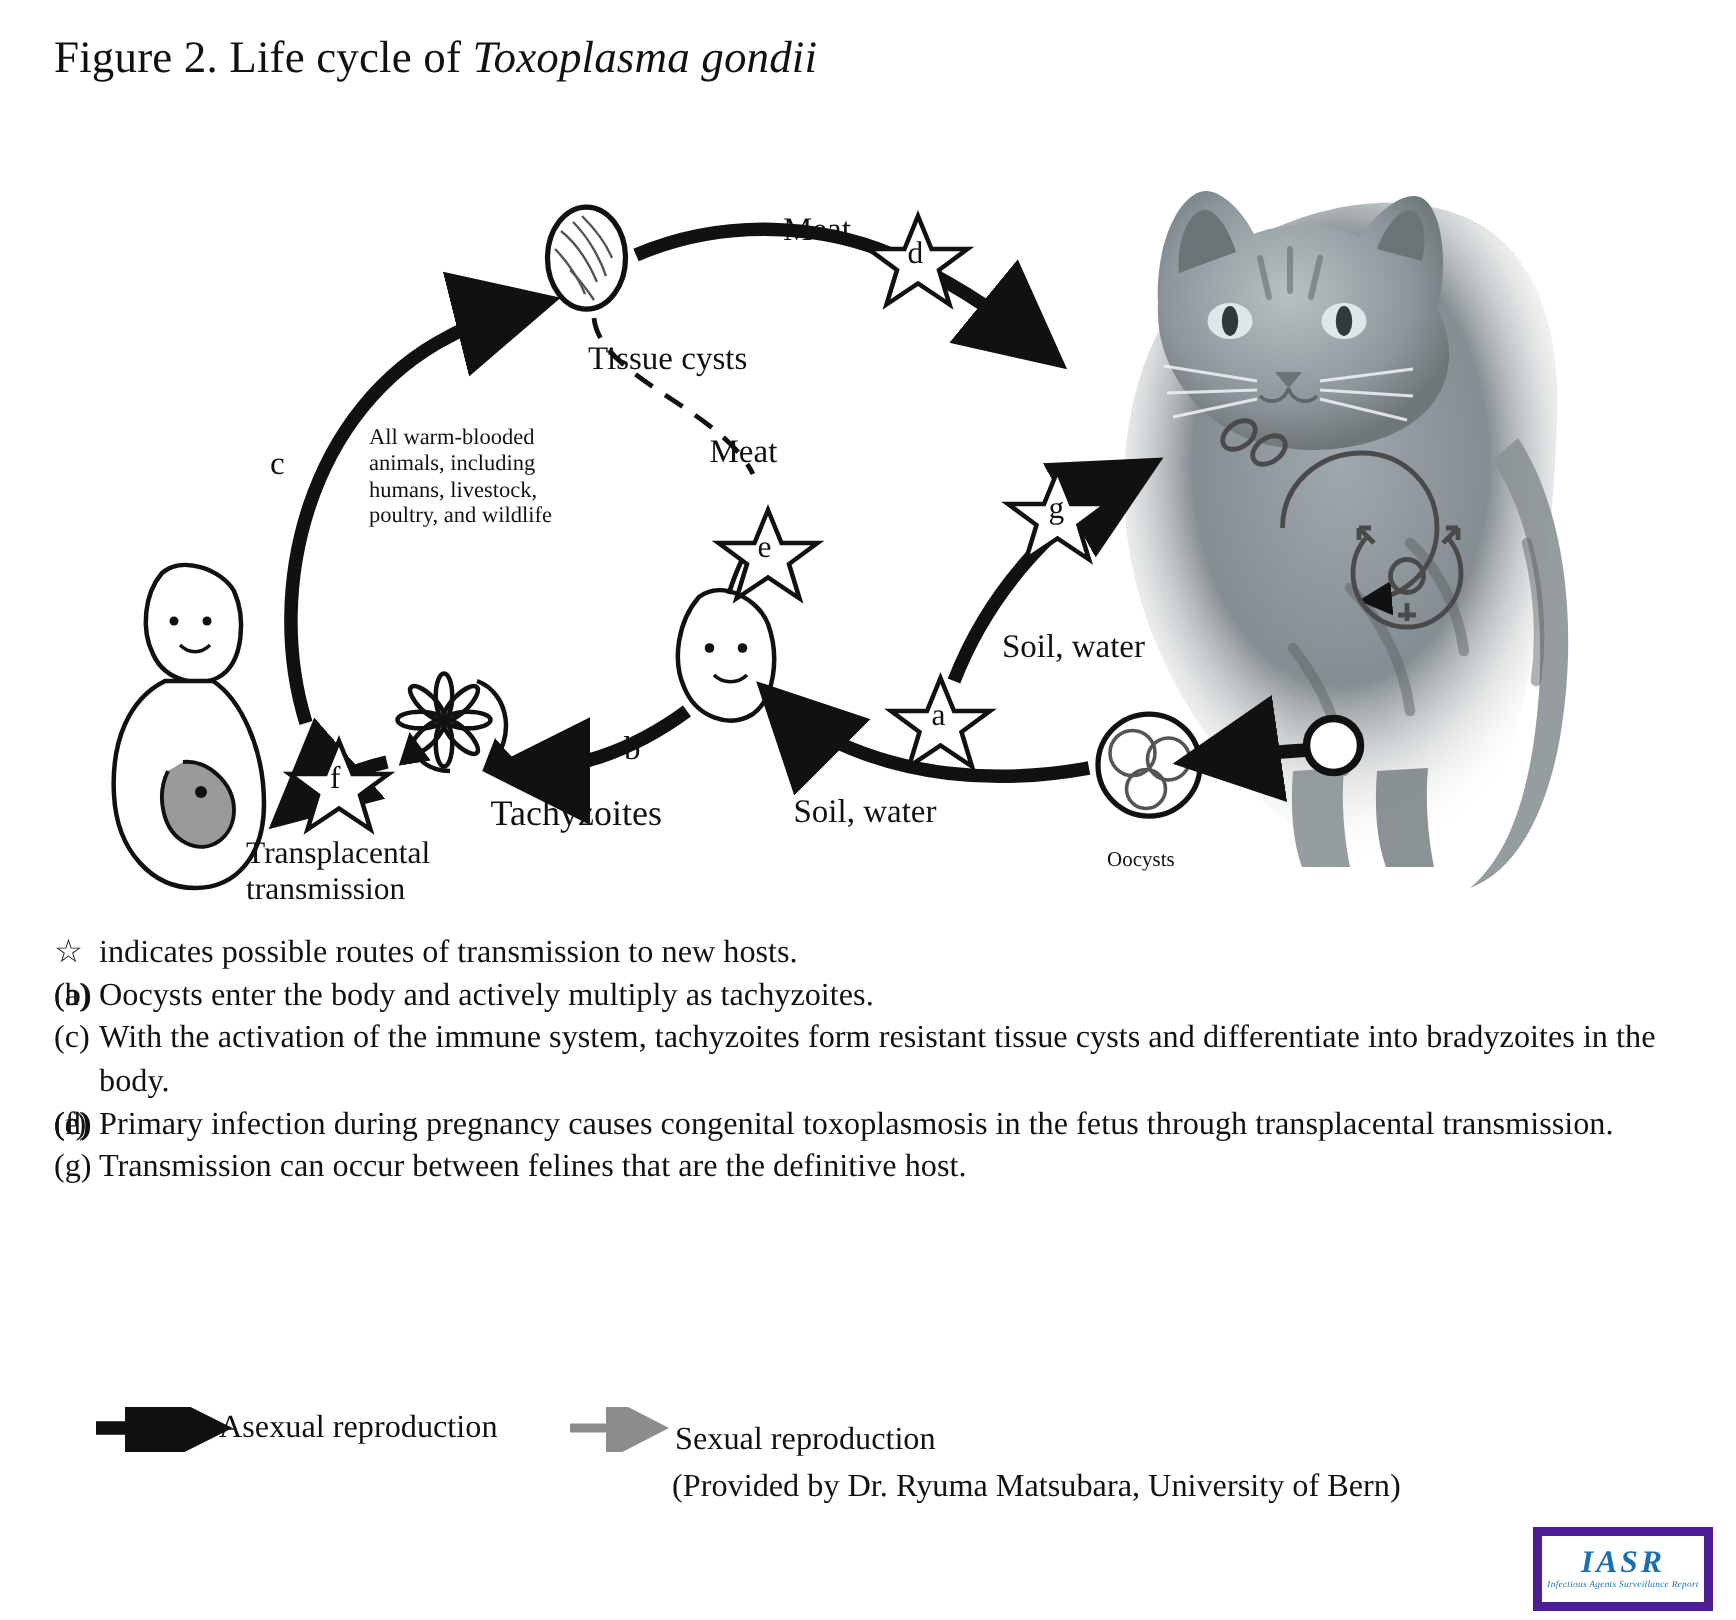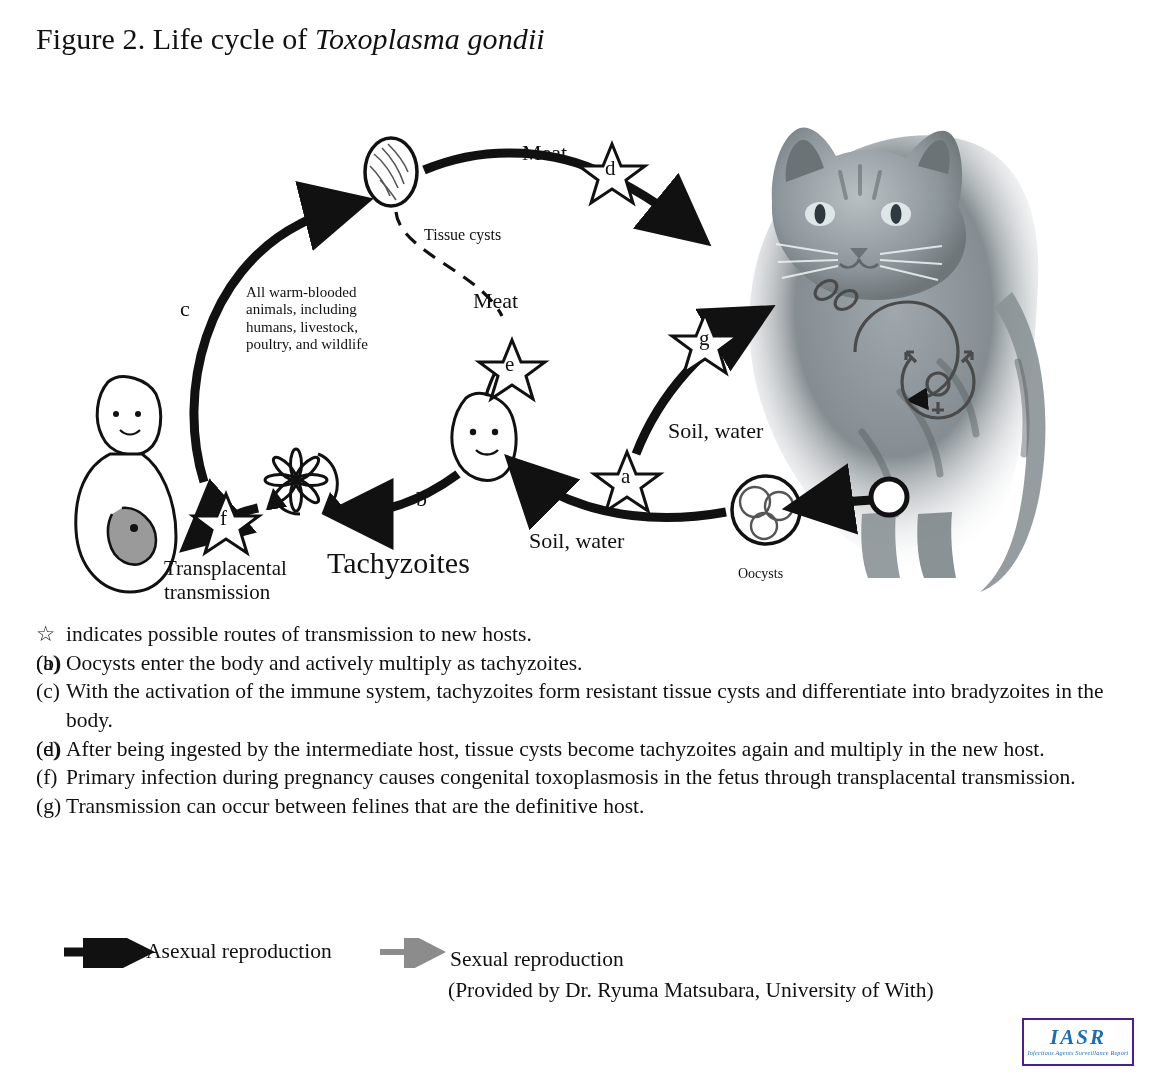--- a/index.html
+++ b/index.html
@@ -95,21 +95,21 @@
     font-size: 21.5px;
     white-space: nowrap;
   }
   #iasr-logo {
     position: absolute;
     left: 1022px;
     top: 1018px;
     width: 108px;
     height: 44px;
     background: #ffffff;
-    border: 2px solid #4c1d95;
+    border: 6px solid #4c1d95;
     display: flex;
     flex-direction: column;
     align-items: center;
     justify-content: center;
     overflow: hidden;
   }
   #iasr-logo .iasr-main {
     font-family: "Liberation Serif", serif;
     font-style: italic;
     font-weight: bold;
@@ -309,29 +309,29 @@
       </g>
       <g>
         <path d="M627 390 L636 412 L660 412 L641 426 L648 449 L627 435 L606 449 L613 426 L594 412 L618 412 Z" fill="#ffffff" stroke="#111111" stroke-width="3"></path>
       </g>
       <g>
         <path d="M705 252 L714 274 L738 274 L719 288 L726 311 L705 297 L684 311 L691 288 L672 274 L696 274 Z" fill="#ffffff" stroke="#111111" stroke-width="3"></path>
       </g>
     </svg>
 
     <div class="dlabel" style="left:522px; top:78px; font-size:22px;">Meat</div>
-    <div class="dlabel" style="left:392px; top:164px; font-size:16px;margin-left:32px;">Tissue cysts</div>
+    <div class="dlabel" style="left:392px; top:164px; font-size:22px;">Tissue cysts</div>
     <div class="dlabel" style="left:473px; top:226px; font-size:22px;">Meat</div>
     <div class="dlabel" style="left:246px; top:222px; font-size:15px;">All warm-blooded
 animals, including
 humans, livestock,
 poultry, and wildlife</div>
     <div class="dlabel" style="left:180px; top:234px; font-size:22px;">c</div>
     <div class="dlabel" style="left:416px; top:424px; font-size:22px;">b</div>
-    <div class="dlabel" style="left:327px; top:484px; font-size:30px;">Tachyzoites</div>
+    <div class="dlabel" style="left:327px; top:468px; font-size:24px;">Tachyzoites</div>
     <div class="dlabel" style="left:164px; top:494px; font-size:21px;">Transplacental
 transmission</div>
     <div class="dlabel" style="left:529px; top:466px; font-size:22px;">Soil, water</div>
     <div class="dlabel" style="left:668px; top:356px; font-size:22px;">Soil, water</div>
     <div class="dlabel" style="left:738px; top:504px; font-size:14px;">Oocysts</div>
 
     <div class="dlabel" style="left:605px; top:94px; font-size:21px;">d</div>
     <div class="dlabel" style="left:505px; top:290px; font-size:21px;">e</div>
     <div class="dlabel" style="left:220px; top:444px; font-size:21px;">f</div>
     <div class="dlabel" style="left:621px; top:402px; font-size:21px;">a</div>
@@ -348,21 +348,21 @@
     <div class="cap-line">
       <span class="tag">(b)</span><span>Oocysts enter the body and actively multiply as tachyzoites.</span>
     </div>
     <div class="cap-line">
       <span class="tag">(c)</span><span>With the activation of the immune system, tachyzoites form resistant tissue cysts and differentiate into bradyzoites in the body.</span>
     </div>
     <div class="cap-line">
       <span class="tag">(d)</span>
     </div>
     <div class="cap-line">
-      <span class="tag">(e)</span><span>After being ingested by the intermediate host, tissue cysts become tachyzoites again and multiply in the new host.</span>
+      <span class="tag">(e)</span>
     </div>
     <div class="cap-line">
       <span class="tag">(f)</span><span>Primary infection during pregnancy causes congenital toxoplasmosis in the fetus through transplacental transmission.</span>
     </div>
     <div class="cap-line">
       <span class="tag">(g)</span><span>Transmission can occur between felines that are the definitive host.</span>
     </div>
   </div>
 
   <div id="legend">
@@ -375,20 +375,20 @@
           <path d="M0,0 L7,3.6 L0,7.2 z" fill="#8c8c8c"></path>
         </marker>
       </defs>
       <path d="M2 14 L66 14" stroke="#111111" stroke-width="9" marker-end="url(#legAsex)" fill="none"></path>
       <path d="M318 14 L372 14" stroke="#8c8c8c" stroke-width="6" marker-end="url(#legSex)" fill="none"></path>
     </svg>
     <div class="ltext" style="left:84px; top:1px;">Asexual reproduction</div>
     <div class="ltext" style="left:388px; top:9px;">Sexual reproduction</div>
   </div>
 
-  <div id="provided">(Provided by Dr. Ryuma Matsubara, University of With)</div>
+  <div id="provided">(Provided by Dr. Ryuma Matsubara, University of Bern)</div>
 
   <div id="iasr-logo">
     <div class="iasr-main">IASR</div>
     <div class="iasr-sub">Infectious Agents Surveillance Report</div>
   </div>
 
 </div>
 
 </body></html>

